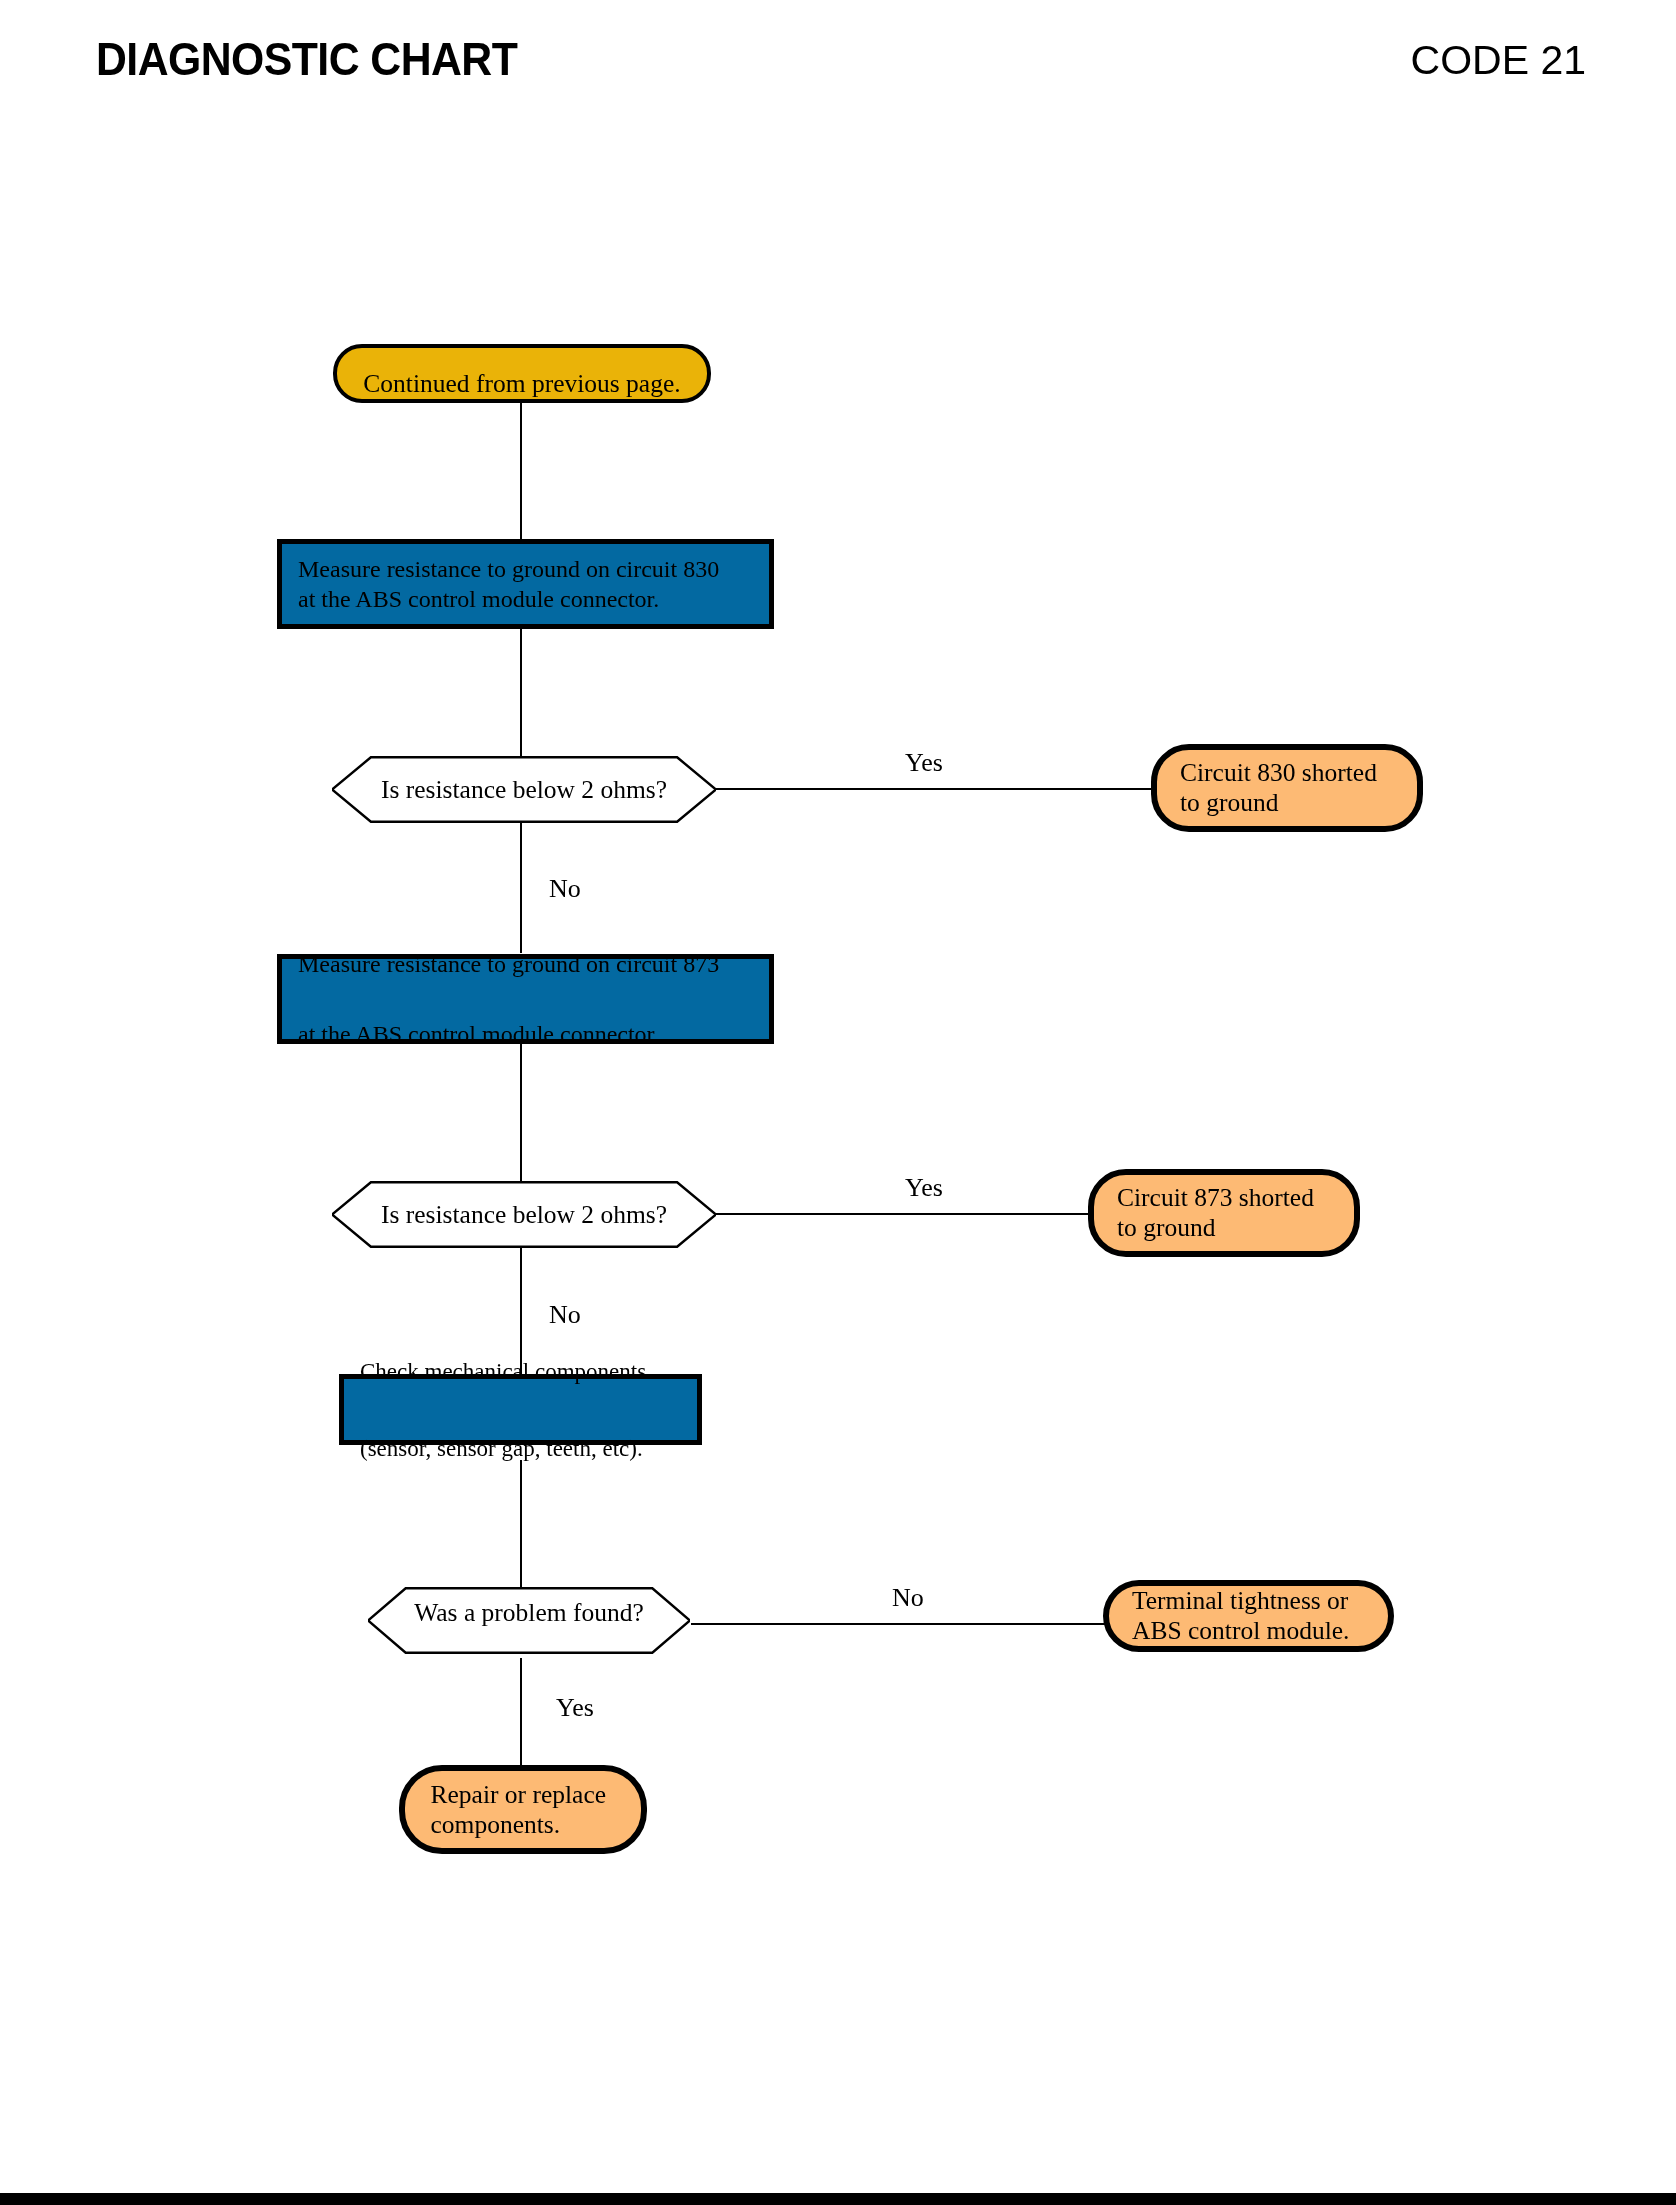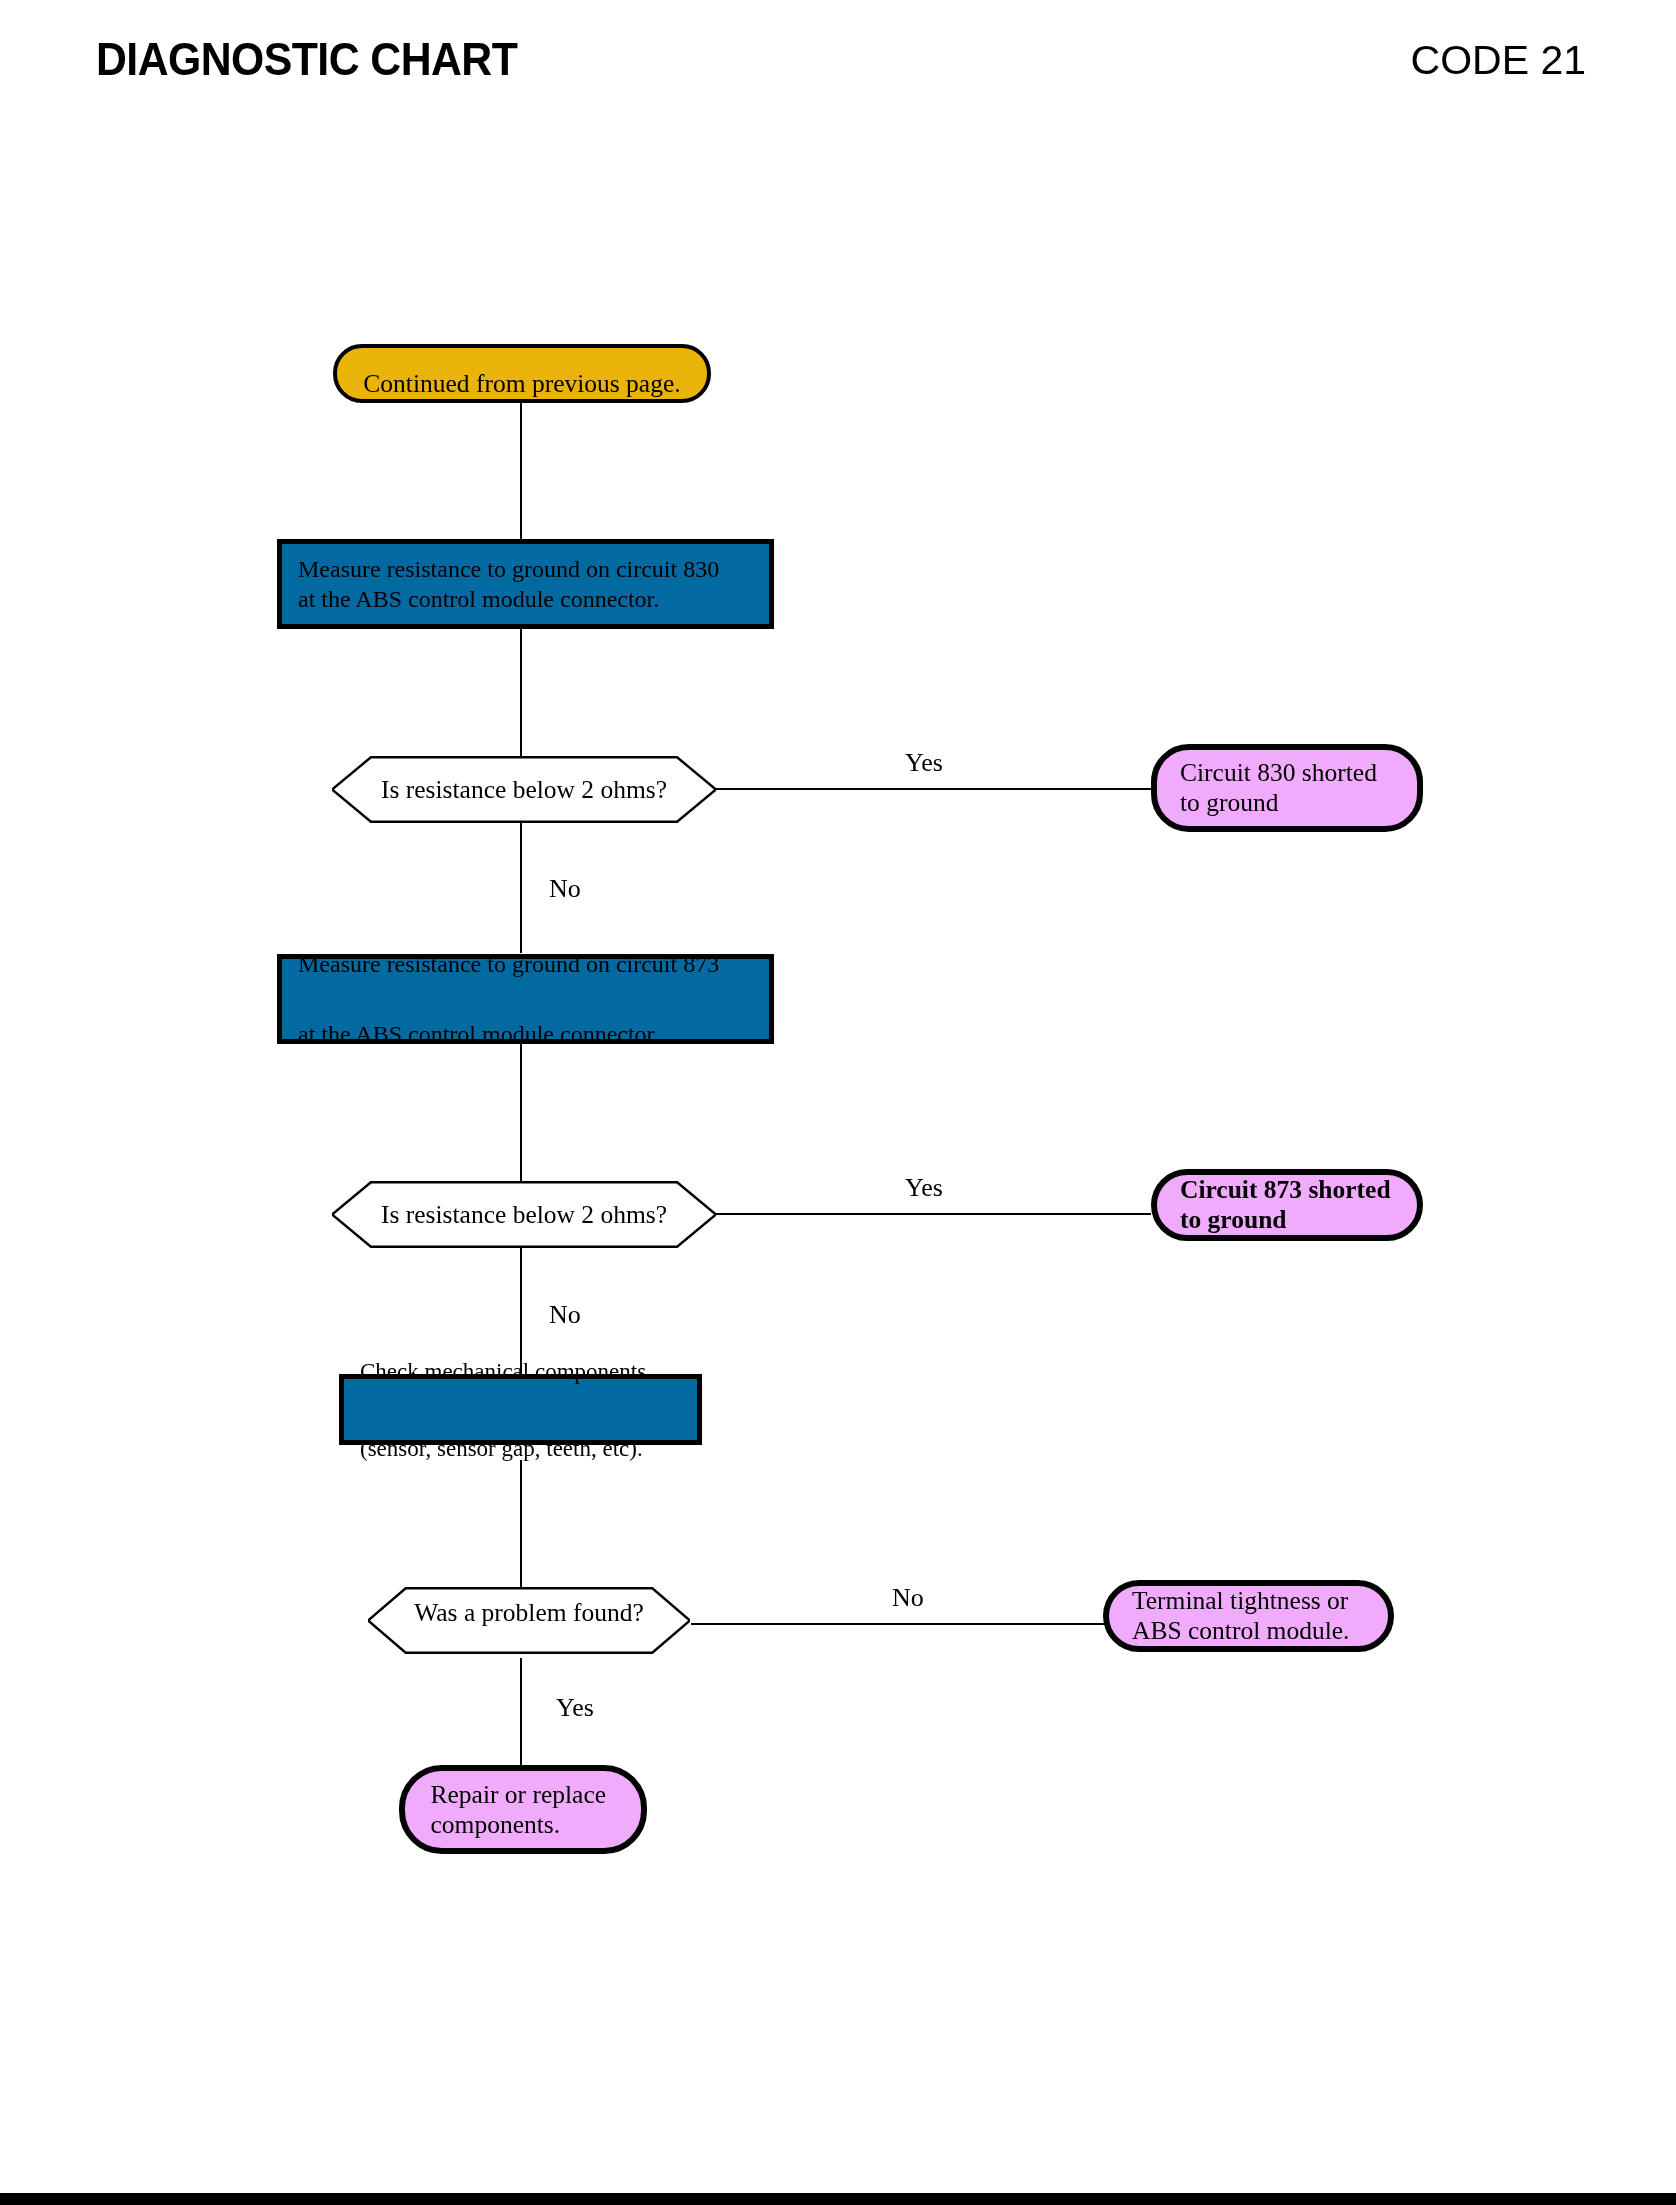--- a/index.html
+++ b/index.html
@@ -20,21 +20,21 @@
     font-size:41px; line-height:45px; white-space:nowrap;
   }
 
   
   .vline, .hline { position:absolute; background:#000; }
   .terminal {
     position:absolute; background:#eab308; border:4.9px solid #000;
     display:flex; align-items:flex-end; justify-content:center;
   }
   .result {
-    position:absolute; background:#f0abfc; border:6px solid #000; border-radius:38px;
+    position:absolute; background:#fdba74; border:6px solid #000; border-radius:38px;
     display:flex; flex-direction:column; justify-content:center;
   }
   .process {
     position:absolute; background:#0369a1; border:5.5px solid #000;
     display:flex; flex-direction:column; justify-content:center;
   }
   .hex { position:absolute; }
   .hex svg { display:block; position:absolute; left:0; top:0; }
   .hex-label {
     position:absolute; inset:0; display:flex; align-items:center; justify-content:center;
@@ -45,21 +45,21 @@
   .t38 { font-size:23px; line-height:29px; white-space:nowrap; }
   .edge-label { position:absolute; font-size:26px; line-height:30px; white-space:nowrap; }
 
   
   .n-start   { left:333px;  top:344px;  width:378px; height:59px;  border-radius:29px; }
   .n-m830    { left:277px;  top:539px;  width:497px; height:90px; padding-left:16px; }
   .n-d830    { left:332px;  top:756px; width:384px; height:67px; }
   .n-r830    { left:1151px; top:744px; width:272px; height:88px; padding-left:23px; }
   .n-m873    { left:277px;  top:954px; width:497px; height:90px; padding-left:16px;gap:40px; }
   .n-d873    { left:332px;  top:1181px; width:384px; height:67px; }
-  .n-r873    { left:1151px; top:1169px; width:272px; height:72px; padding-left:23px;font-weight:bold; }
+  .n-r873    { left:1088px; top:1169px; width:272px; height:88px; padding-left:23px; }
   .n-mech    { left:339px;  top:1374px; width:363px; height:71px; padding-left:16px;gap:48px; }
   .n-prob    { left:368px;  top:1587px; width:322px; height:51px; }
   .n-term    { left:1103px; top:1580px; width:291px; height:72px; padding-left:23px; }
   .n-repair  { left:399px;  top:1765px; width:248px; height:89px; padding-left:25.5px; border-radius:43px; }
 
   
   .c1 { left:520px; top:403px;  width:2.4px; height:136px; }
   .c2 { left:520px; top:629px; width:2.4px; height:127px; }
   .c3 { left:520px; top:822px; width:2.4px; height:131px; }
   .c4 { left:520px; top:1044px; width:2.4px; height:137px; }

